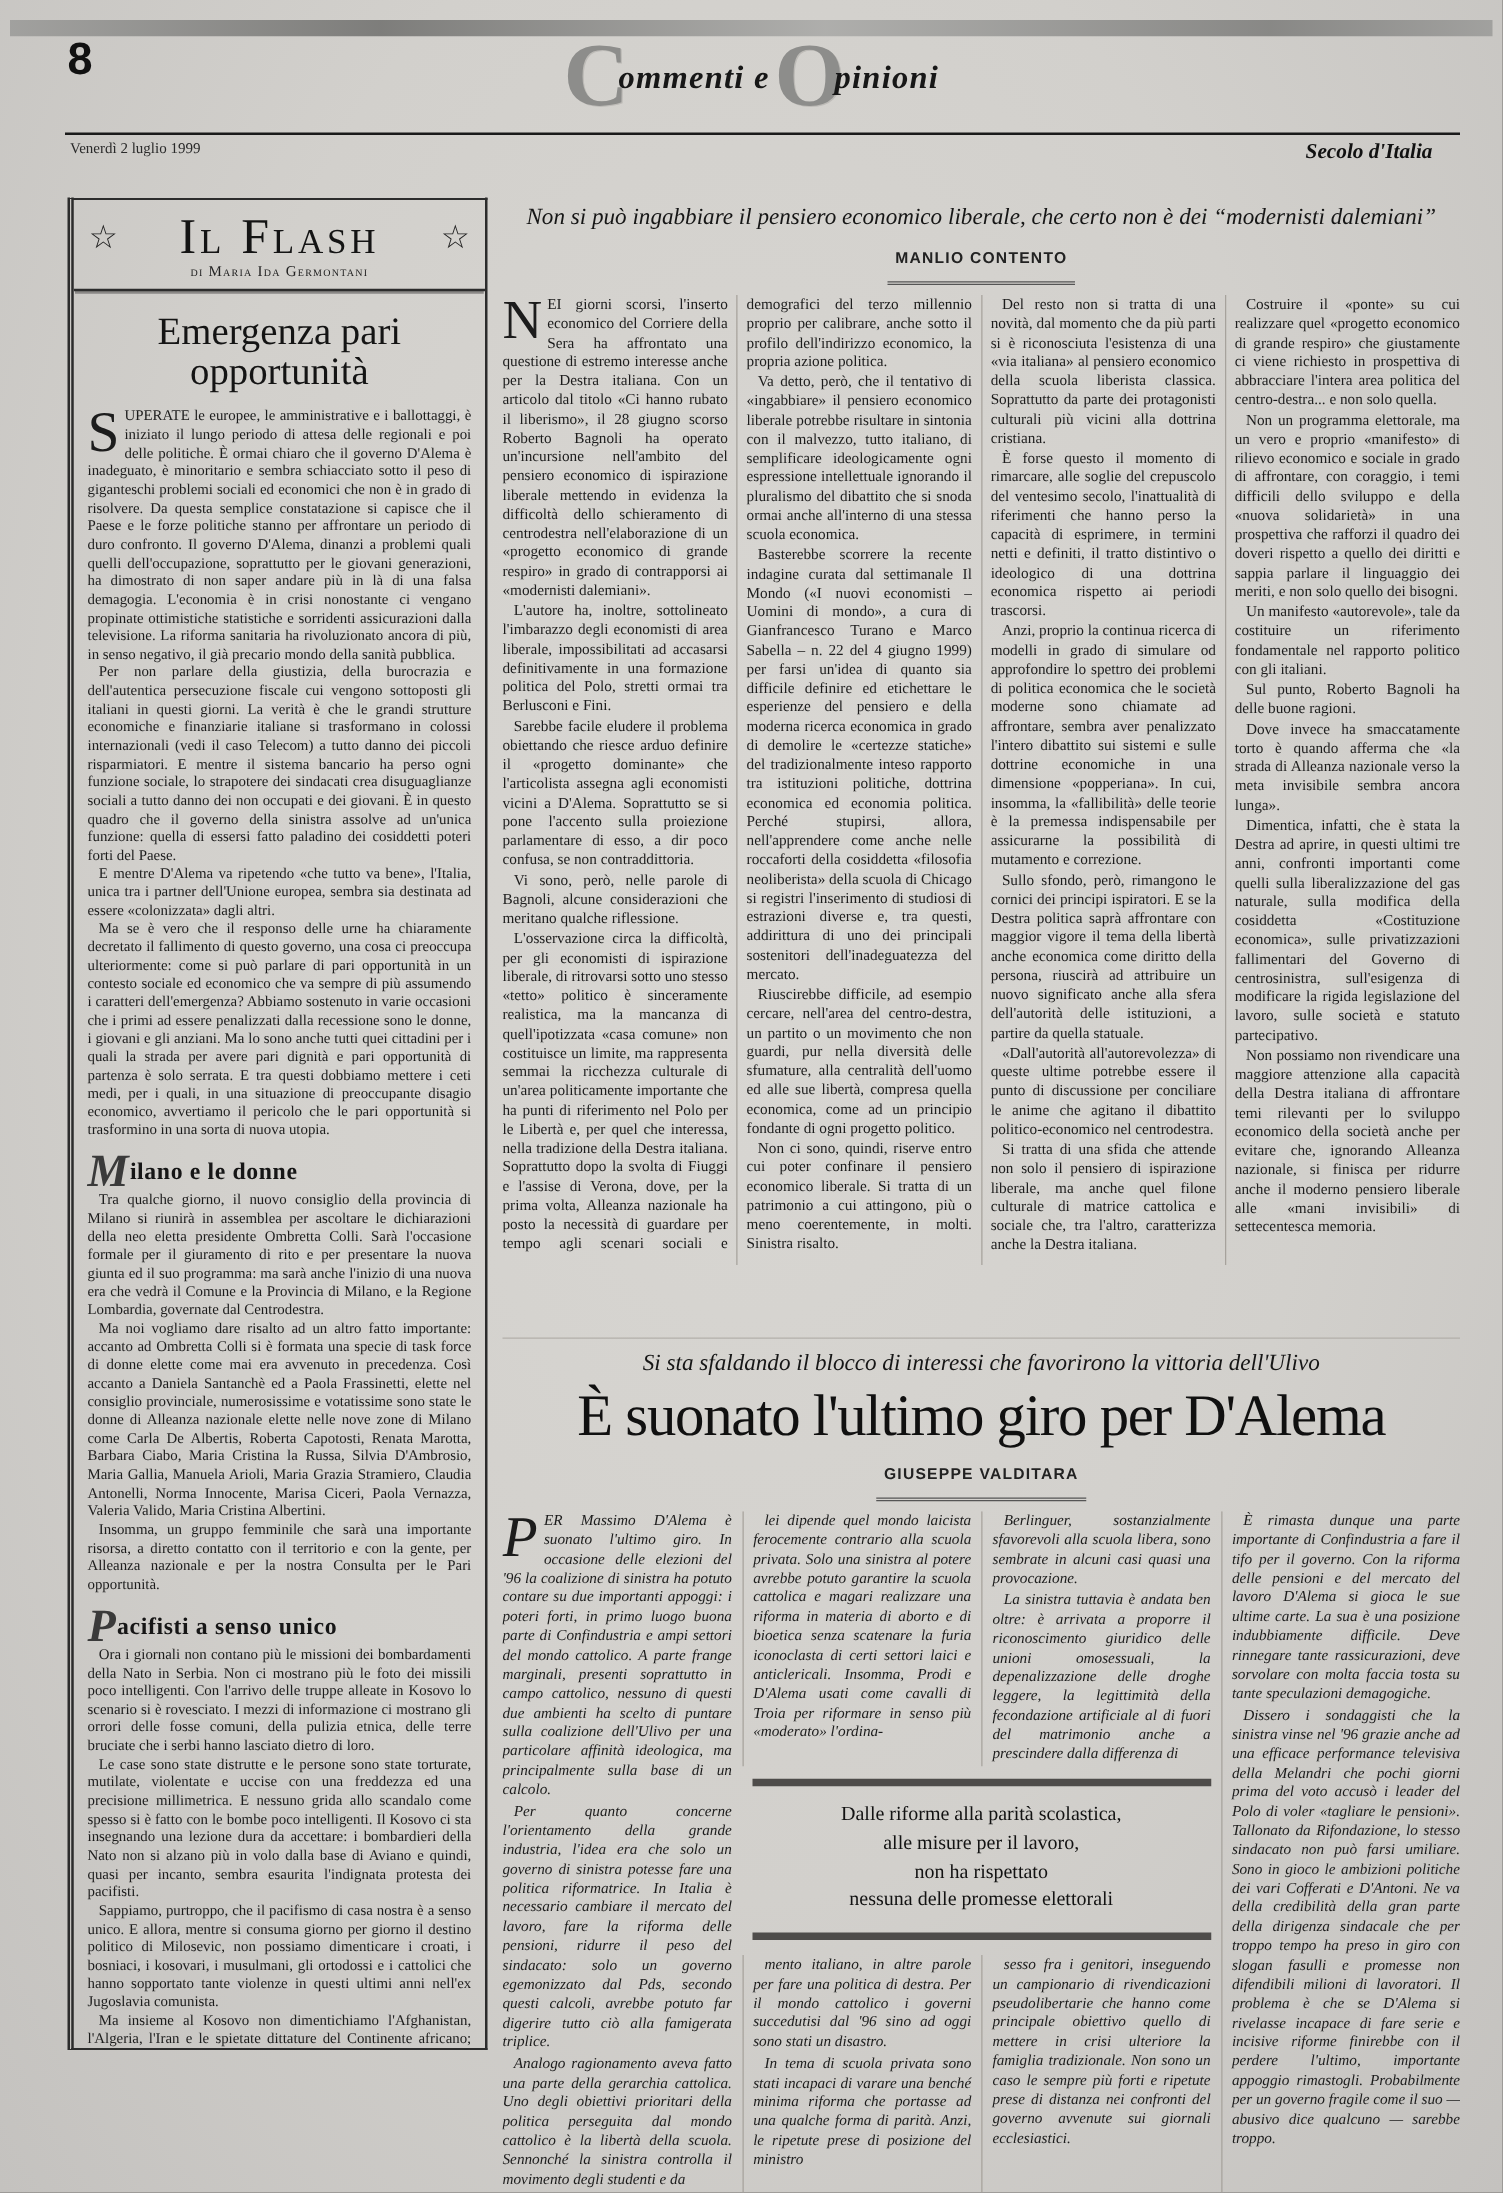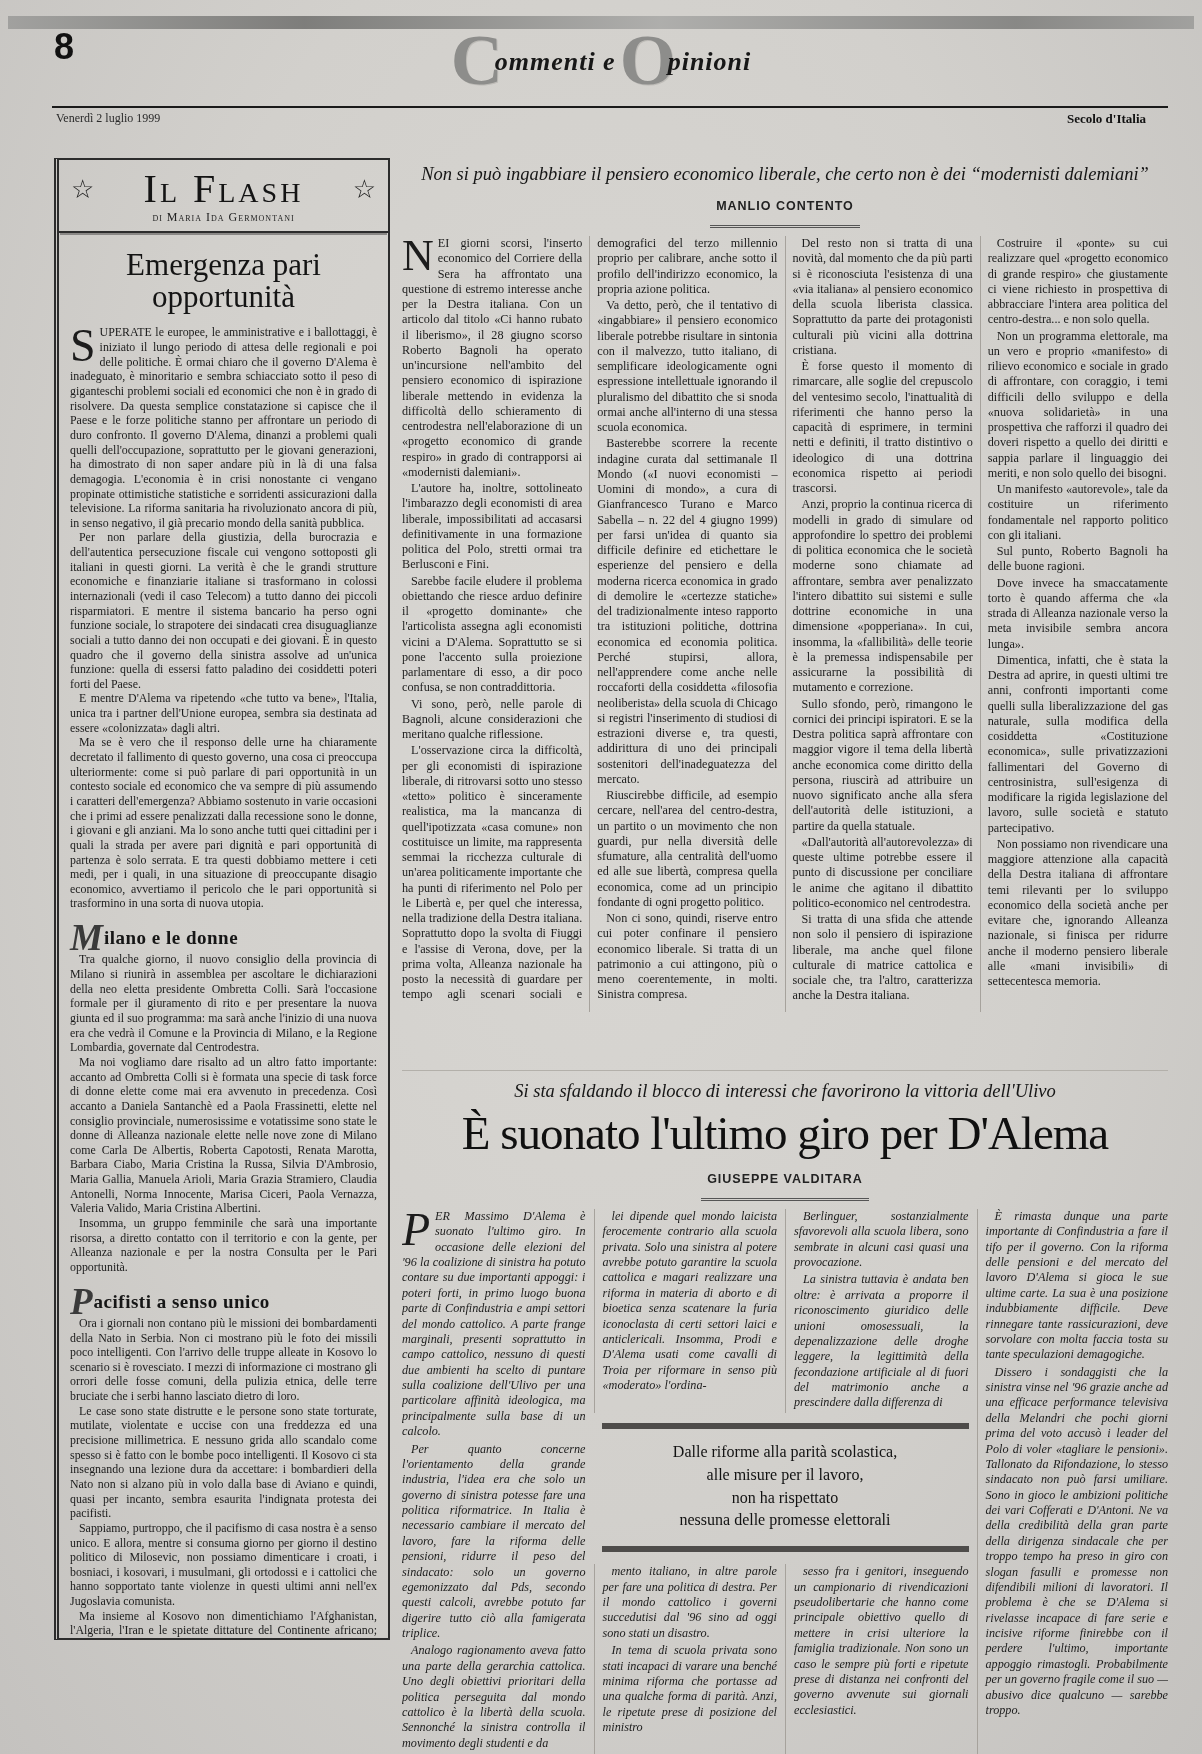--- a/index.html
+++ b/index.html
@@ -12,21 +12,21 @@
   .pageno{position:absolute;top:26px;left:54px;font-family:"Liberation Sans",sans-serif;
         font-weight:bold;font-size:36px;color:#111;}
   .masthead{position:absolute;top:30px;left:0;width:100%;text-align:center;white-space:nowrap;}
   .masthead .biglet{display:inline-block;font-size:72px;line-height:60px;font-weight:bold;
         color:#8d8d8b;vertical-align:-14px;text-shadow:1px 1px 0 #bdbbb7;}
   .masthead .word{display:inline-block;font-size:26px;font-weight:bold;font-style:italic;
         color:#171717;letter-spacing:1px;margin-left:-8px;}
   .rule-thin{position:absolute;top:106px;left:52px;right:34px;height:2px;background:#1a1a1a;}
   .dateline{position:absolute;top:111px;left:56px;right:56px;height:20px;}
   .dateline .date{float:left;font-size:12px;color:#2a2a2a;}
-  .dateline .brand{float:right;font-size:13px;font-weight:bold;color:#111;}
+  .dateline .brand{float:right;font-size:17px;font-weight:bold;color:#111;font-style:italic;}
   .rule-thick{position:absolute;top:134px;left:8px;right:8px;height:9px;
         background:linear-gradient(180deg,#a2a2a0,#57555​3 45%,#5a5856 55%,#969694);}
   
   .flash-box{position:absolute;left:54px;top:158px;width:336px;height:1482px;overflow:hidden;
         border:2px solid #2c2c2c;border-left:5px double #2c2c2c;background:transparent;box-sizing:border-box;}
   .flash-head{border-bottom:2px solid #2c2c2c;box-shadow:0 3px 0 -1px #8a8886;
         padding:10px 10px 6px;text-align:center;position:relative;}
   .flash-head .star{position:absolute;top:14px;font-size:26px;color:#222;}
   .flash-head .star.left{left:12px;}
   .flash-head .star.right{right:12px;}
@@ -137,21 +137,21 @@
       <div class="byline">MANLIO CONTENTO</div>
       <div class="a1-body drop drop-n">
           <p>NEI giorni scorsi, l'inserto economico del Corriere della Sera ha affrontato una questione di estremo interesse anche per la Destra italiana. Con un articolo dal titolo «Ci hanno rubato il liberismo», il 28 giugno scorso Roberto Bagnoli ha operato un'incursione nell'ambito del pensiero economico di ispirazione liberale mettendo in evidenza la difficoltà dello schieramento di centrodestra nell'elaborazione di un «progetto economico di grande respiro» in grado di contrapporsi ai «modernisti dalemiani».</p>
           <p>L'autore ha, inoltre, sottolineato l'imbarazzo degli economisti di area liberale, impossibilitati ad accasarsi definitivamente in una formazione politica del Polo, stretti ormai tra Berlusconi e Fini.</p>
           <p>Sarebbe facile eludere il problema obiettando che riesce arduo definire il «progetto dominante» che l'articolista assegna agli economisti vicini a D'Alema. Soprattutto se si pone l'accento sulla proiezione parlamentare di esso, a dir poco confusa, se non contraddittoria.</p>
           <p>Vi sono, però, nelle parole di Bagnoli, alcune considerazioni che meritano qualche riflessione.</p>
           <p>L'osservazione circa la difficoltà, per gli economisti di ispirazione liberale, di ritrovarsi sotto uno stesso «tetto» politico è sinceramente realistica, ma la mancanza di quell'ipotizzata «casa comune» non costituisce un limite, ma rappresenta semmai la ricchezza culturale di un'area politicamente importante che ha punti di riferimento nel Polo per le Libertà e, per quel che interessa, nella tradizione della Destra italiana. Soprattutto dopo la svolta di Fiuggi e l'assise di Verona, dove, per la prima volta, Alleanza nazionale ha posto la necessità di guardare per tempo agli scenari sociali e demografici del terzo millennio proprio per calibrare, anche sotto il profilo dell'indirizzo economico, la propria azione politica.</p>
           <p>Va detto, però, che il tentativo di «ingabbiare» il pensiero economico liberale potrebbe risultare in sintonia con il malvezzo, tutto italiano, di semplificare ideologicamente ogni espressione intellettuale ignorando il pluralismo del dibattito che si snoda ormai anche all'interno di una stessa scuola economica.</p>
           <p>Basterebbe scorrere la recente indagine curata dal settimanale Il Mondo («I nuovi economisti – Uomini di mondo», a cura di Gianfrancesco Turano e Marco Sabella – n. 22 del 4 giugno 1999) per farsi un'idea di quanto sia difficile definire ed etichettare le esperienze del pensiero e della moderna ricerca economica in grado di demolire le «certezze statiche» del tradizionalmente inteso rapporto tra istituzioni politiche, dottrina economica ed economia politica. Perché stupirsi, allora, nell'apprendere come anche nelle roccaforti della cosiddetta «filosofia neoliberista» della scuola di Chicago si registri l'inserimento di studiosi di estrazioni diverse e, tra questi, addirittura di uno dei principali sostenitori dell'inadeguatezza del mercato.</p>
           <p>Riuscirebbe difficile, ad esempio cercare, nell'area del centro-destra, un partito o un movimento che non guardi, pur nella diversità delle sfumature, alla centralità dell'uomo ed alle sue libertà, compresa quella economica, come ad un principio fondante di ogni progetto politico.</p>
-          <p>Non ci sono, quindi, riserve entro cui poter confinare il pensiero economico liberale. Si tratta di un patrimonio a cui attingono, più o meno coerentemente, in molti. Sinistra compresa.</p>
+          <p>Non ci sono, quindi, riserve entro cui poter confinare il pensiero economico liberale. Si tratta di un patrimonio a cui attingono, più o meno coerentemente, in molti. Sinistra risalto.</p>
           <p>Del resto non si tratta di una novità, dal momento che da più parti si è riconosciuta l'esistenza di una «via italiana» al pensiero economico della scuola liberista classica. Soprattutto da parte dei protagonisti culturali più vicini alla dottrina cristiana.</p>
           <p>È forse questo il momento di rimarcare, alle soglie del crepuscolo del ventesimo secolo, l'inattualità di riferimenti che hanno perso la capacità di esprimere, in termini netti e definiti, il tratto distintivo o ideologico di una dottrina economica rispetto ai periodi trascorsi.</p>
           <p>Anzi, proprio la continua ricerca di modelli in grado di simulare od approfondire lo spettro dei problemi di politica economica che le società moderne sono chiamate ad affrontare, sembra aver penalizzato l'intero dibattito sui sistemi e sulle dottrine economiche in una dimensione «popperiana». In cui, insomma, la «fallibilità» delle teorie è la premessa indispensabile per assicurarne la possibilità di mutamento e correzione.</p>
           <p>Sullo sfondo, però, rimangono le cornici dei principi ispiratori. E se la Destra politica saprà affrontare con maggior vigore il tema della libertà anche economica come diritto della persona, riuscirà ad attribuire un nuovo significato anche alla sfera dell'autorità delle istituzioni, a partire da quella statuale.</p>
           <p>«Dall'autorità all'autorevolezza» di queste ultime potrebbe essere il punto di discussione per conciliare le anime che agitano il dibattito politico-economico nel centrodestra.</p>
           <p>Si tratta di una sfida che attende non solo il pensiero di ispirazione liberale, ma anche quel filone culturale di matrice cattolica e sociale che, tra l'altro, caratterizza anche la Destra italiana.</p>
           <p>Costruire il «ponte» su cui realizzare quel «progetto economico di grande respiro» che giustamente ci viene richiesto in prospettiva di abbracciare l'intera area politica del centro-destra... e non solo quella.</p>
           <p>Non un programma elettorale, ma un vero e proprio «manifesto» di rilievo economico e sociale in grado di affrontare, con coraggio, i temi difficili dello sviluppo e della «nuova solidarietà» in una prospettiva che rafforzi il quadro dei doveri rispetto a quello dei diritti e sappia parlare il linguaggio dei meriti, e non solo quello dei bisogni.</p>
           <p>Un manifesto «autorevole», tale da costituire un riferimento fondamentale nel rapporto politico con gli italiani.</p>
           <p>Sul punto, Roberto Bagnoli ha delle buone ragioni.</p>

